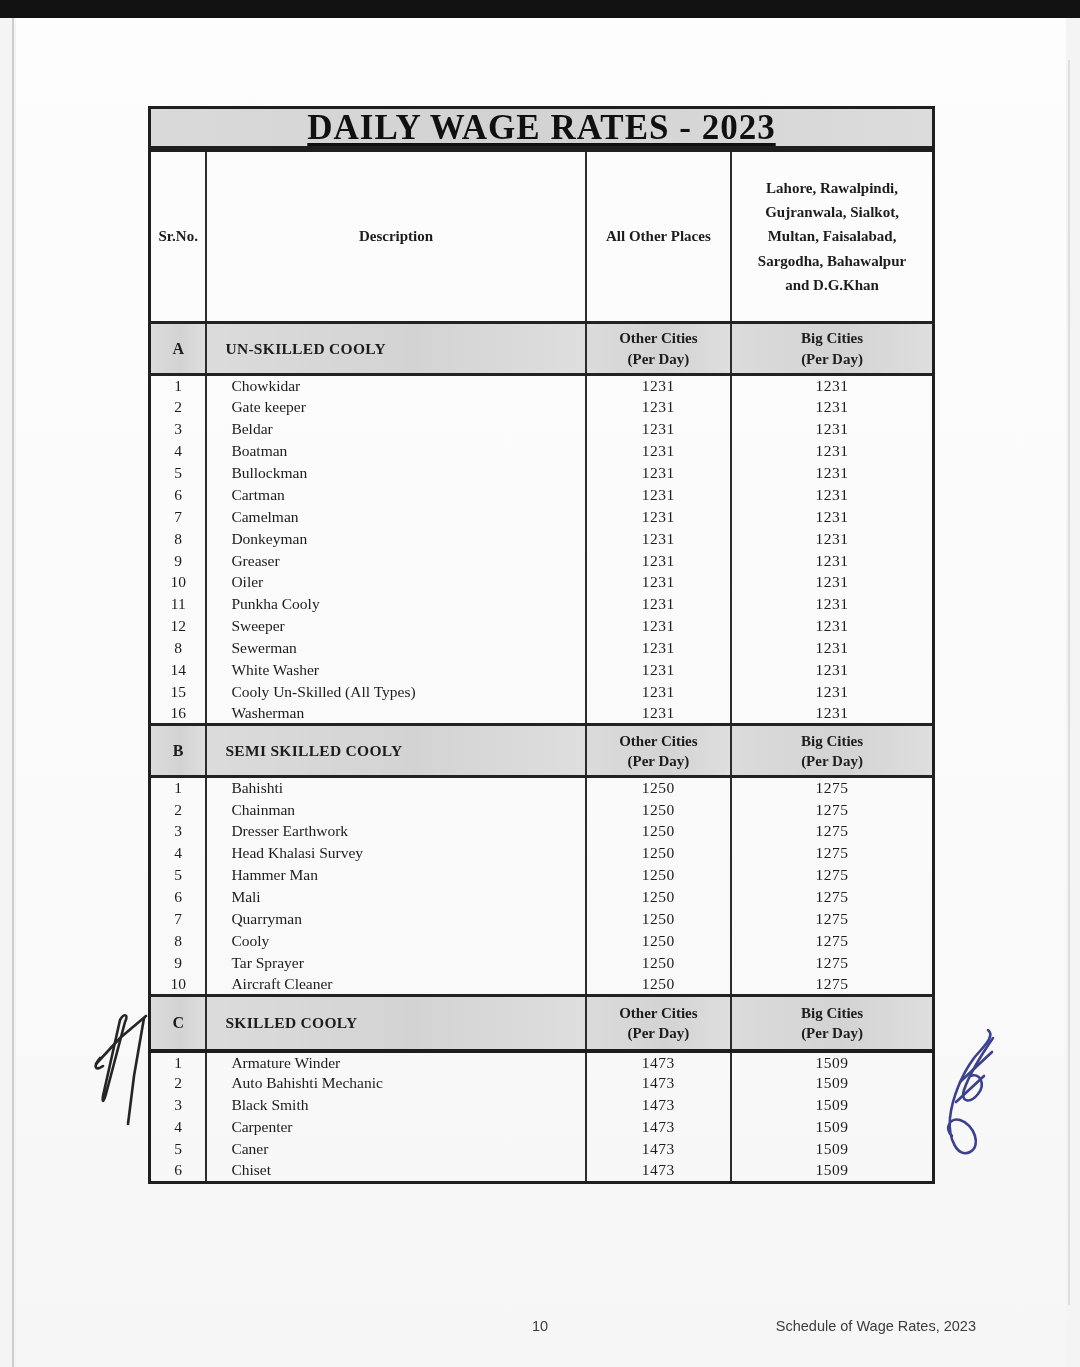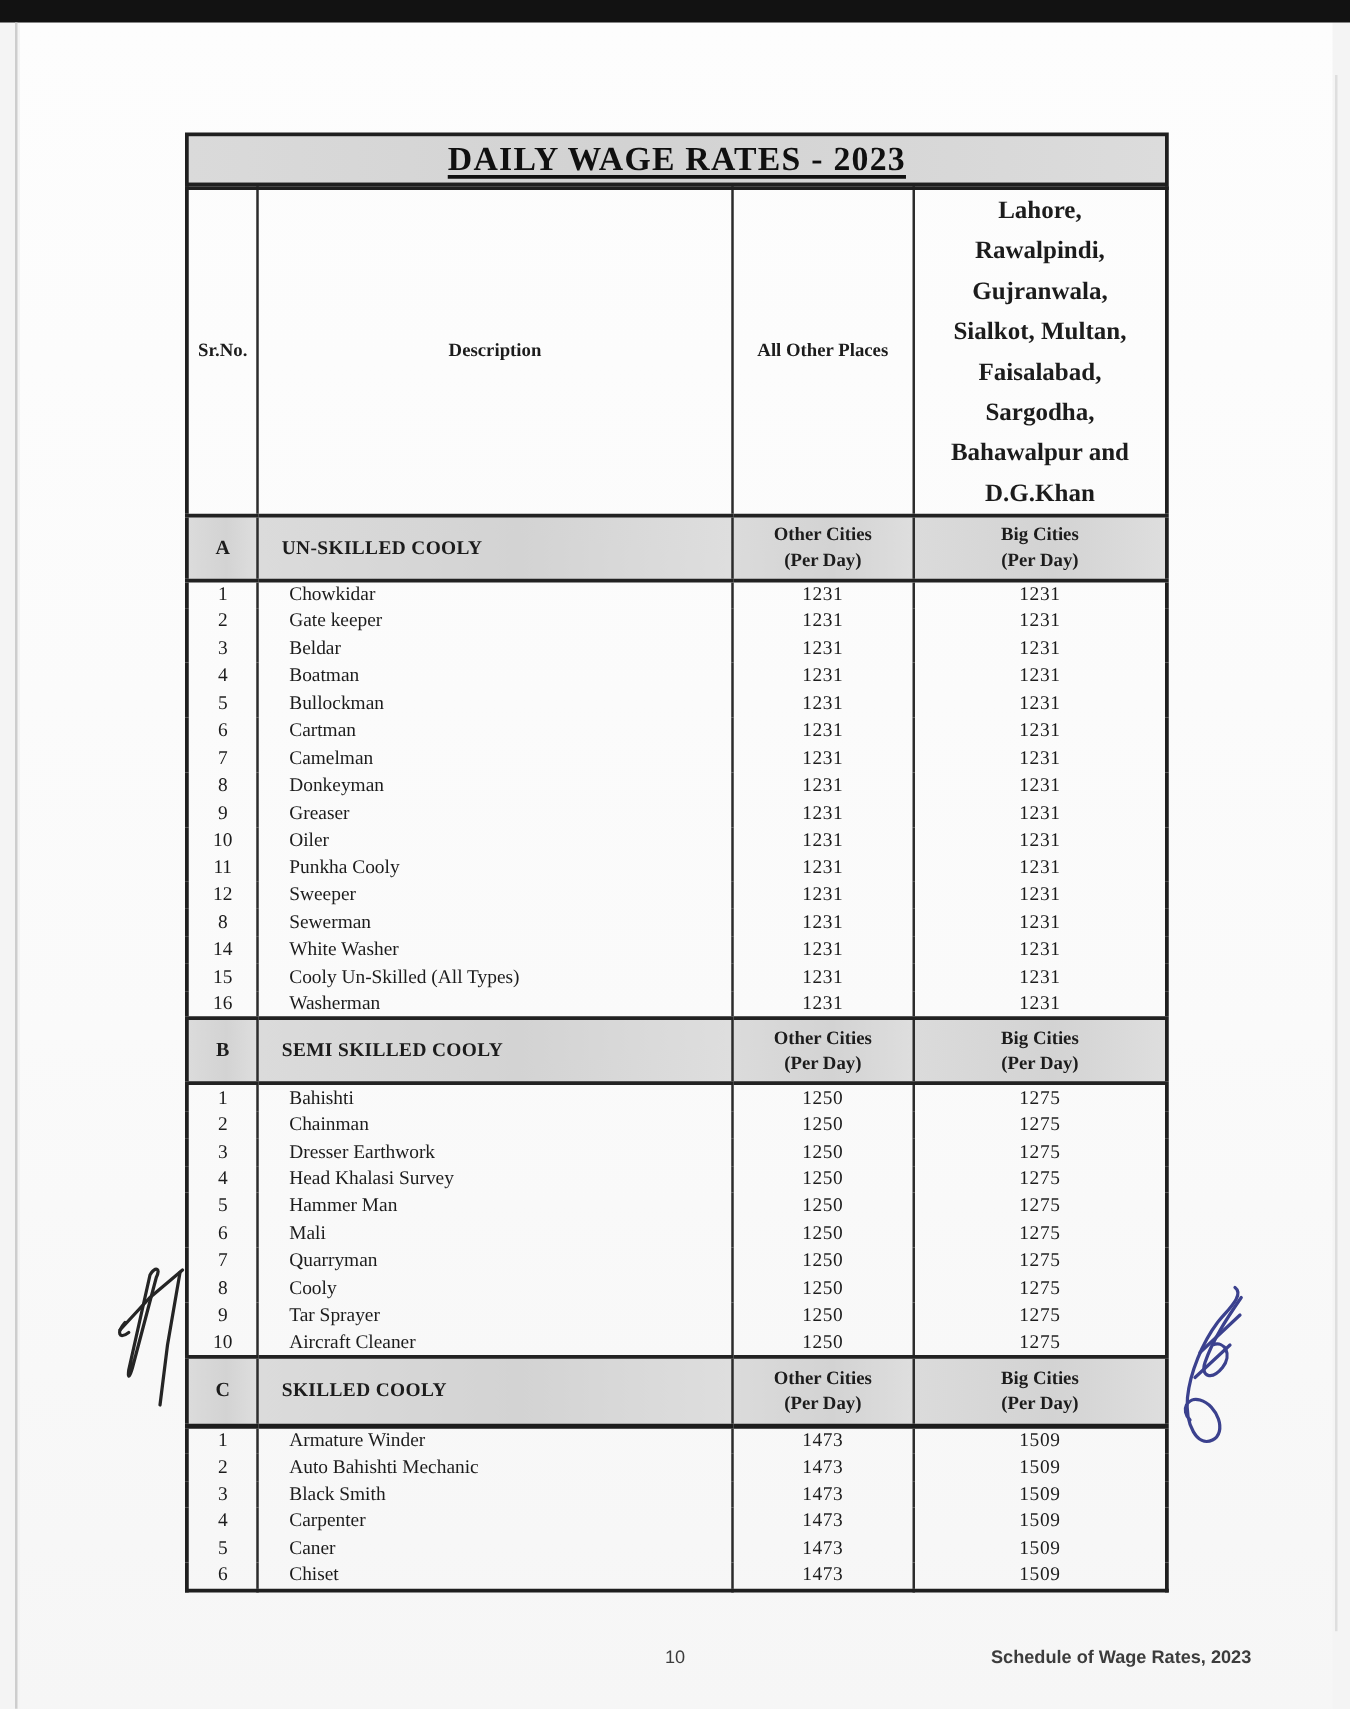--- a/index.html
+++ b/index.html
@@ -18,37 +18,37 @@
   .edge-left  { position:absolute; top:18px; left:12px;  width:2px; height:1349px; background:#cdcdcd; }
   .edge-right { position:absolute; top:60px; left:1068px; width:2px; height:1245px; background:#dedede; }
 
   .titlebar {
     position:absolute; left:148px; top:106px; width:787px; height:43px;
     background:linear-gradient(90deg,#dadada,#d2d2d2 45%,#dcdcdc);
     border:3px solid #1f1f1f;
     display:flex; align-items:center; justify-content:center;
   }
   .titlebar span {
-    font-size:27px; font-weight:bold; letter-spacing:1px; color:#101010;
+    font-size:35px; font-weight:bold; letter-spacing:1px; color:#101010;
     text-decoration:underline; text-decoration-thickness:3px; text-underline-offset:4px;
   }
 
   table.wage {
     position:absolute; left:148px; top:149px; width:787px;
     border-collapse:collapse; border:3px solid #1f1f1f;
     font-family:"Liberation Serif", serif; color:#1c1c1c;
   }
   table.wage td { border-left:2px solid #2c2c2c; }
   table.wage td:first-child { border-left:none; }
 
   .main-head td {
     height:172px; vertical-align:middle; text-align:center;
     font-weight:bold; font-size:15px; border-bottom:3px solid #222;
   }
-  .main-head .big-head { line-height:1.62; padding:0 14px; font-size:20px; }
+  .main-head .big-head { line-height:1.62; padding:0 14px; font-size:15px; }
 
   .section-head td {
     height:52px; vertical-align:middle; font-weight:bold;
     background:linear-gradient(90deg,#dbdbdb,#d3d3d3 55%,#dedede);
     border-top:3px solid #222; border-bottom:3px solid #222;
   }
   .section-head.last td { height:55px; border-bottom:4px solid #1d1d1d; }
   .sec-letter { text-align:center; font-size:16px; }
   .sec-title  { font-size:15.5px; padding-left:18px; letter-spacing:.3px; }
   .sec-sub    { text-align:center; font-size:15px; line-height:1.35; }
@@ -56,21 +56,21 @@
   .data-row td { height:21.9px; vertical-align:middle; font-size:15.5px; }
   .cell-no   { text-align:center; font-size:15px; }
   .cell-desc { padding-left:24px; }
   .cell-num  { text-align:center; font-size:14.5px; letter-spacing:.5px; }
 
   .footer {
     position:absolute; top:1318px; left:0; width:1080px; height:22px;
     font-family:"Liberation Sans", sans-serif; font-size:14.5px; color:#3c3c3c;
   }
   .footer .pageno { position:absolute; left:50%; transform:translateX(-50%); }
-  .footer .right  { position:absolute; right:79px;font-weight:bold; }
+  .footer .right  { position:absolute; right:104px; }
 
   .pen-mark  { position:absolute; left:90px;  top:1006px; }
   .signature { position:absolute; left:930px; top:1024px; }
 </style>
 </head>
 <body>
 
 <div class="sheet"></div>
 <div class="top-bar"></div>
 <div class="edge-left"></div>

